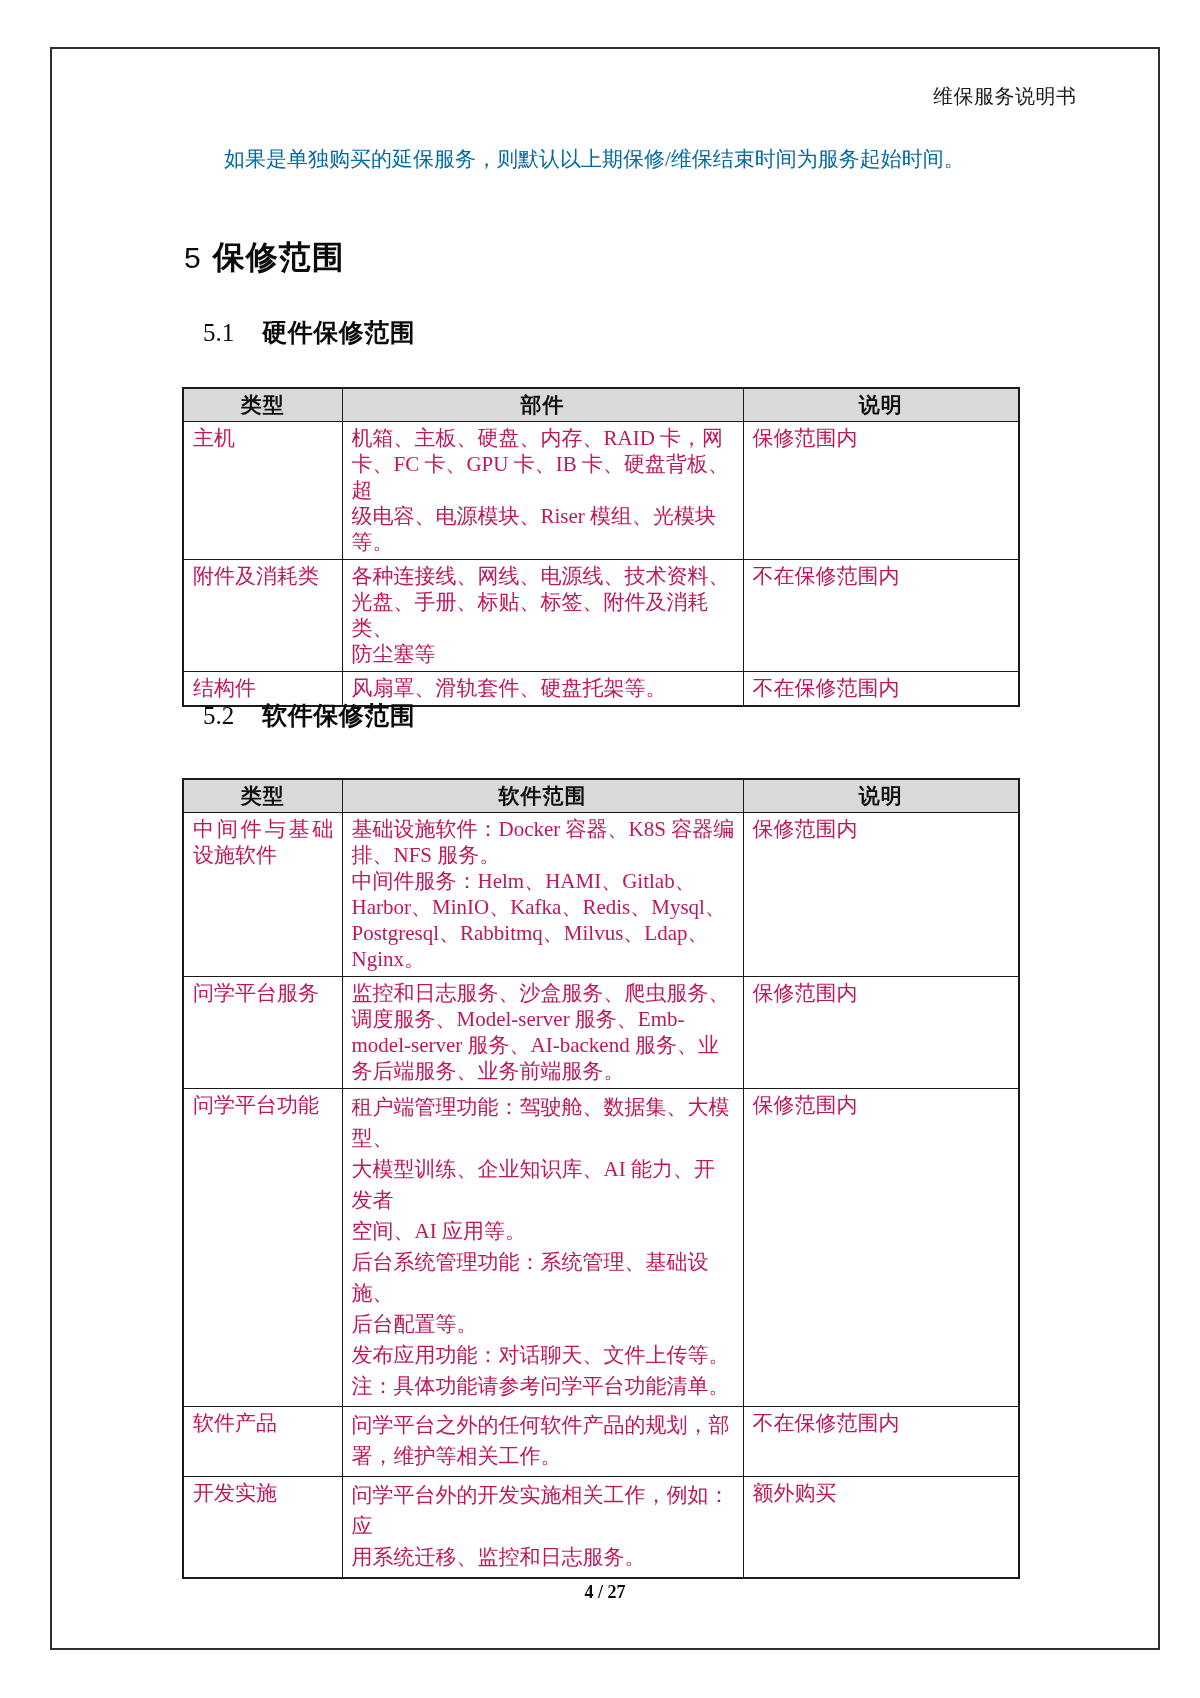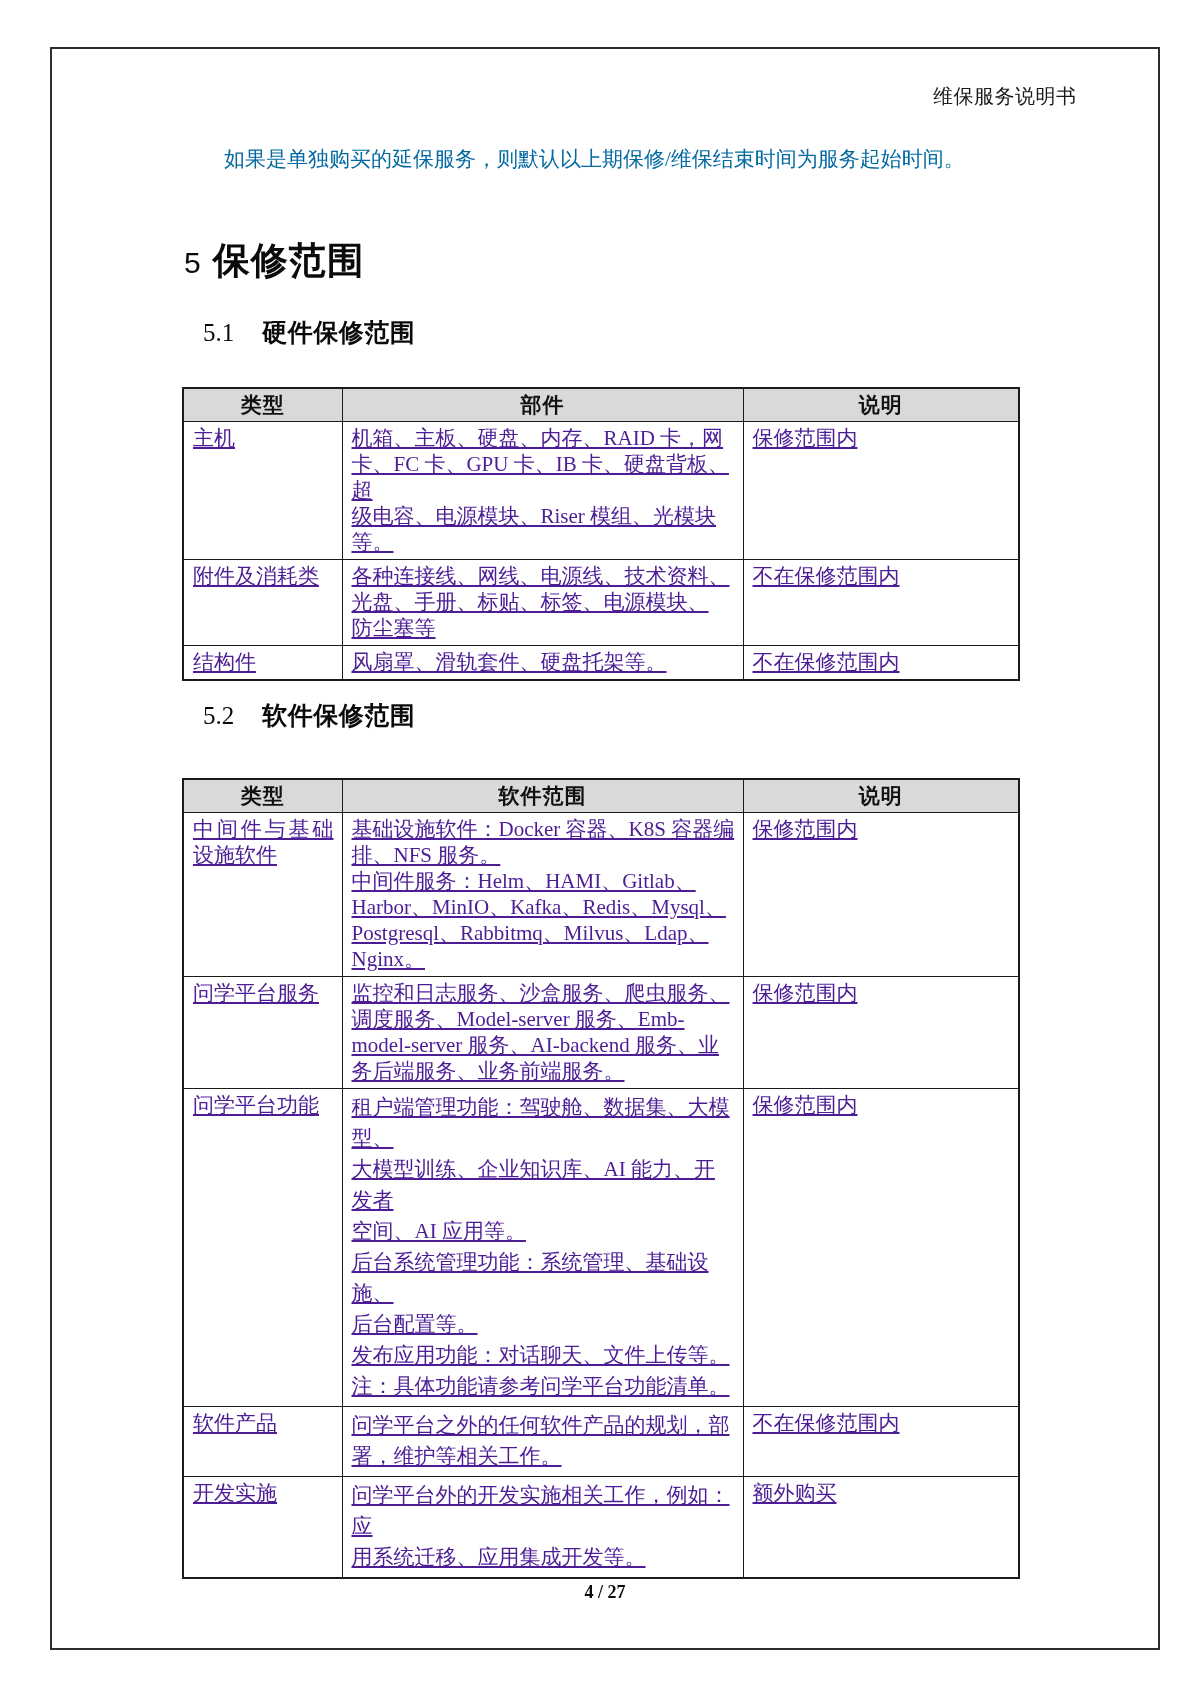--- a/index.html
+++ b/index.html
@@ -55,21 +55,21 @@
     gap: 12px;
   }
   .h1 .num {
     font-family: "Liberation Sans", sans-serif;
     font-size: 30px;
     font-weight: normal;
     color: #0a0a0a;
   }
   .h1 .ttl {
     font-family: "Liberation Sans", sans-serif;
-    font-size: 37px;
+    font-size: 32px;
     font-weight: bold;
     letter-spacing: 1px;
     color: #0a0a0a;
   }
   .h2 {
     position: absolute;
     left: 203px;
     display: flex;
     align-items: baseline;
     gap: 28px;
@@ -112,22 +112,21 @@
     font-size: 21px;
     height: 32px;
     padding: 2px 20px;
     letter-spacing: 1px;
   }
   table.spec td {
     font-family: "Liberation Serif", serif;
     font-size: 21px;
     line-height: 26px;
     padding: 3px 8px 4px 9px;
-    color: #4c1d95;
-    text-decoration: underline;
+    color: #be185d;
   }
   .pre { white-space: pre-line; }
   .justify-cell {
     text-align: justify;
     text-align-last: left;
   }
   tr.lh-wide td { line-height: 31px; }
 
   
   #hardware-table tr.r0 td { height: 107px; }
@@ -188,21 +187,21 @@
         <td>主机</td>
         <td class="pre">机箱、主板、硬盘、内存、RAID 卡，网
 卡、FC 卡、GPU 卡、IB 卡、硬盘背板、超
 级电容、电源模块、Riser 模组、光模块
 等。</td>
         <td>保修范围内</td>
       </tr>
       <tr class="r1">
         <td>附件及消耗类</td>
         <td class="pre">各种连接线、网线、电源线、技术资料、
-光盘、手册、标贴、标签、电源模块、
+光盘、手册、标贴、标签、附件及消耗类、
 防尘塞等</td>
         <td>不在保修范围内</td>
       </tr>
       <tr class="r2">
         <td>结构件</td>
         <td class="pre">风扇罩、滑轨套件、硬盘托架等。</td>
         <td>不在保修范围内</td>
       </tr>
     </tbody>
   </table>
@@ -257,20 +256,20 @@
       </tr>
       <tr class="r3 lh-wide">
         <td style="line-height:26px">软件产品</td>
         <td class="pre">问学平台之外的任何软件产品的规划，部
 署，维护等相关工作。</td>
         <td style="line-height:26px">不在保修范围内</td>
       </tr>
       <tr class="r4 lh-wide">
         <td style="line-height:26px">开发实施</td>
         <td class="pre">问学平台外的开发实施相关工作，例如：应
-用系统迁移、应用集成开发等。</td>
+用系统迁移、监控和日志服务。</td>
         <td style="line-height:26px">额外购买</td>
       </tr>
     </tbody>
   </table>
 
   <div class="footer">4  /  27</div>
 </div>
 
 </body></html>

